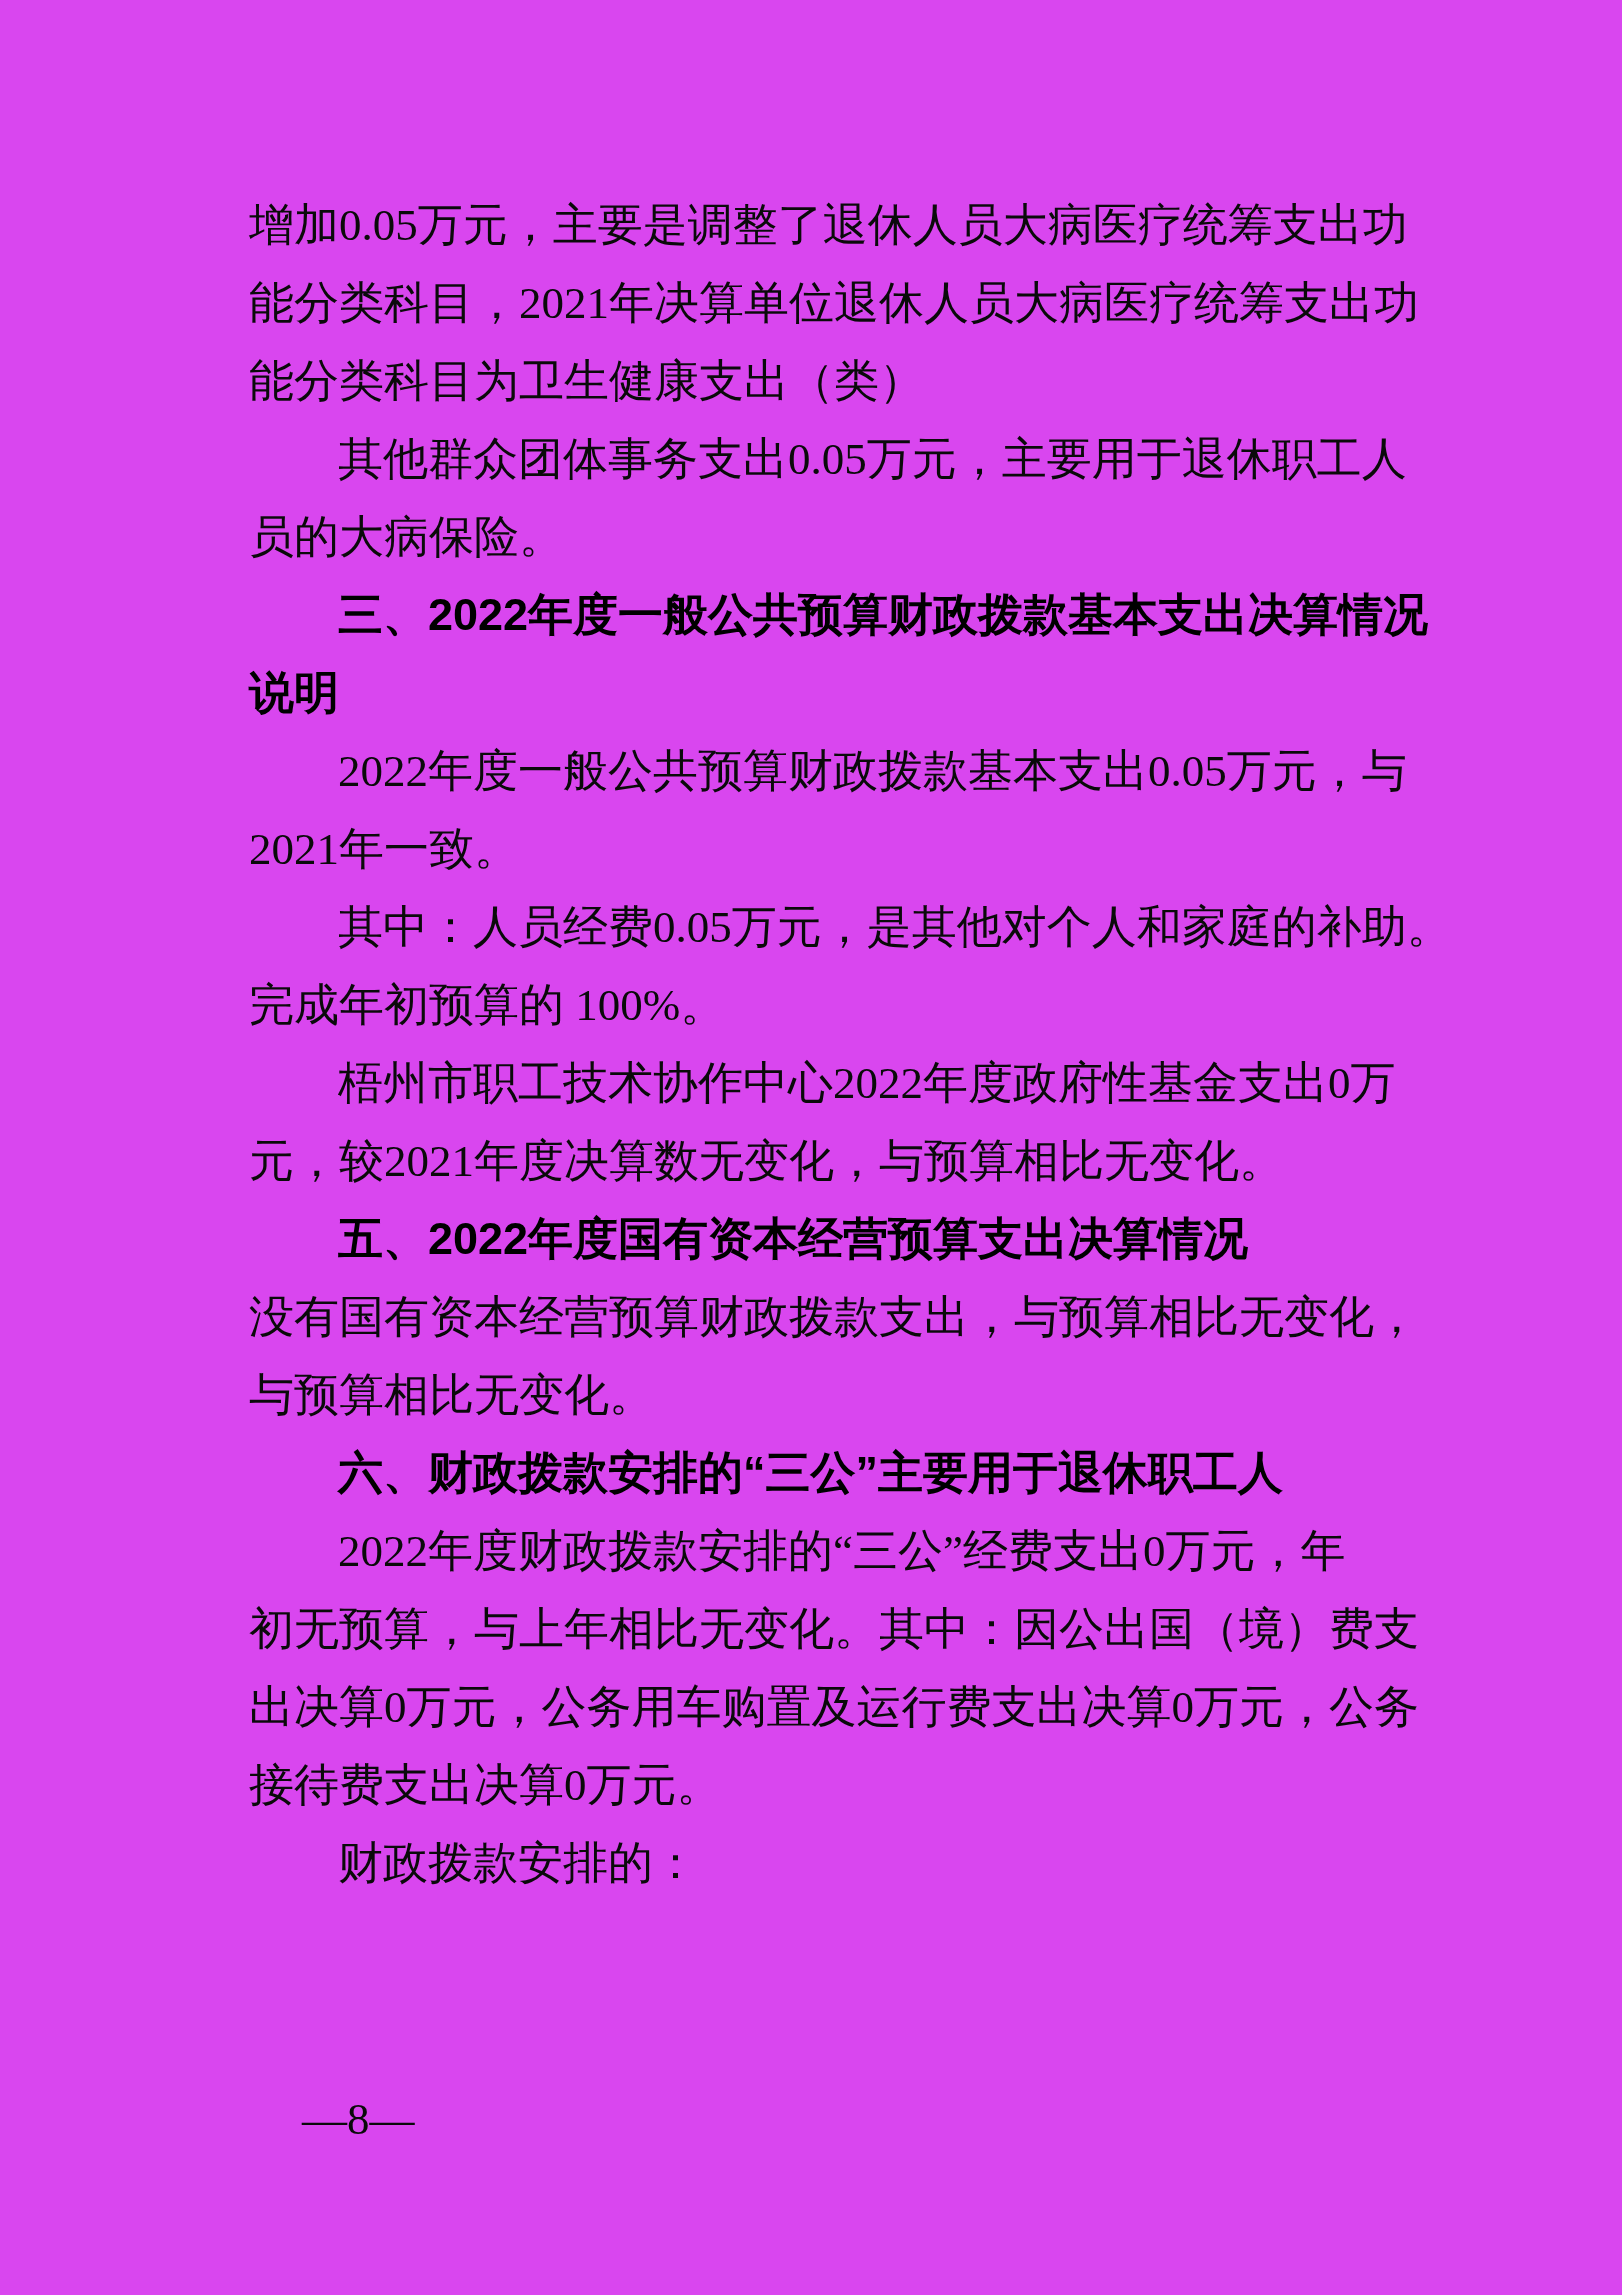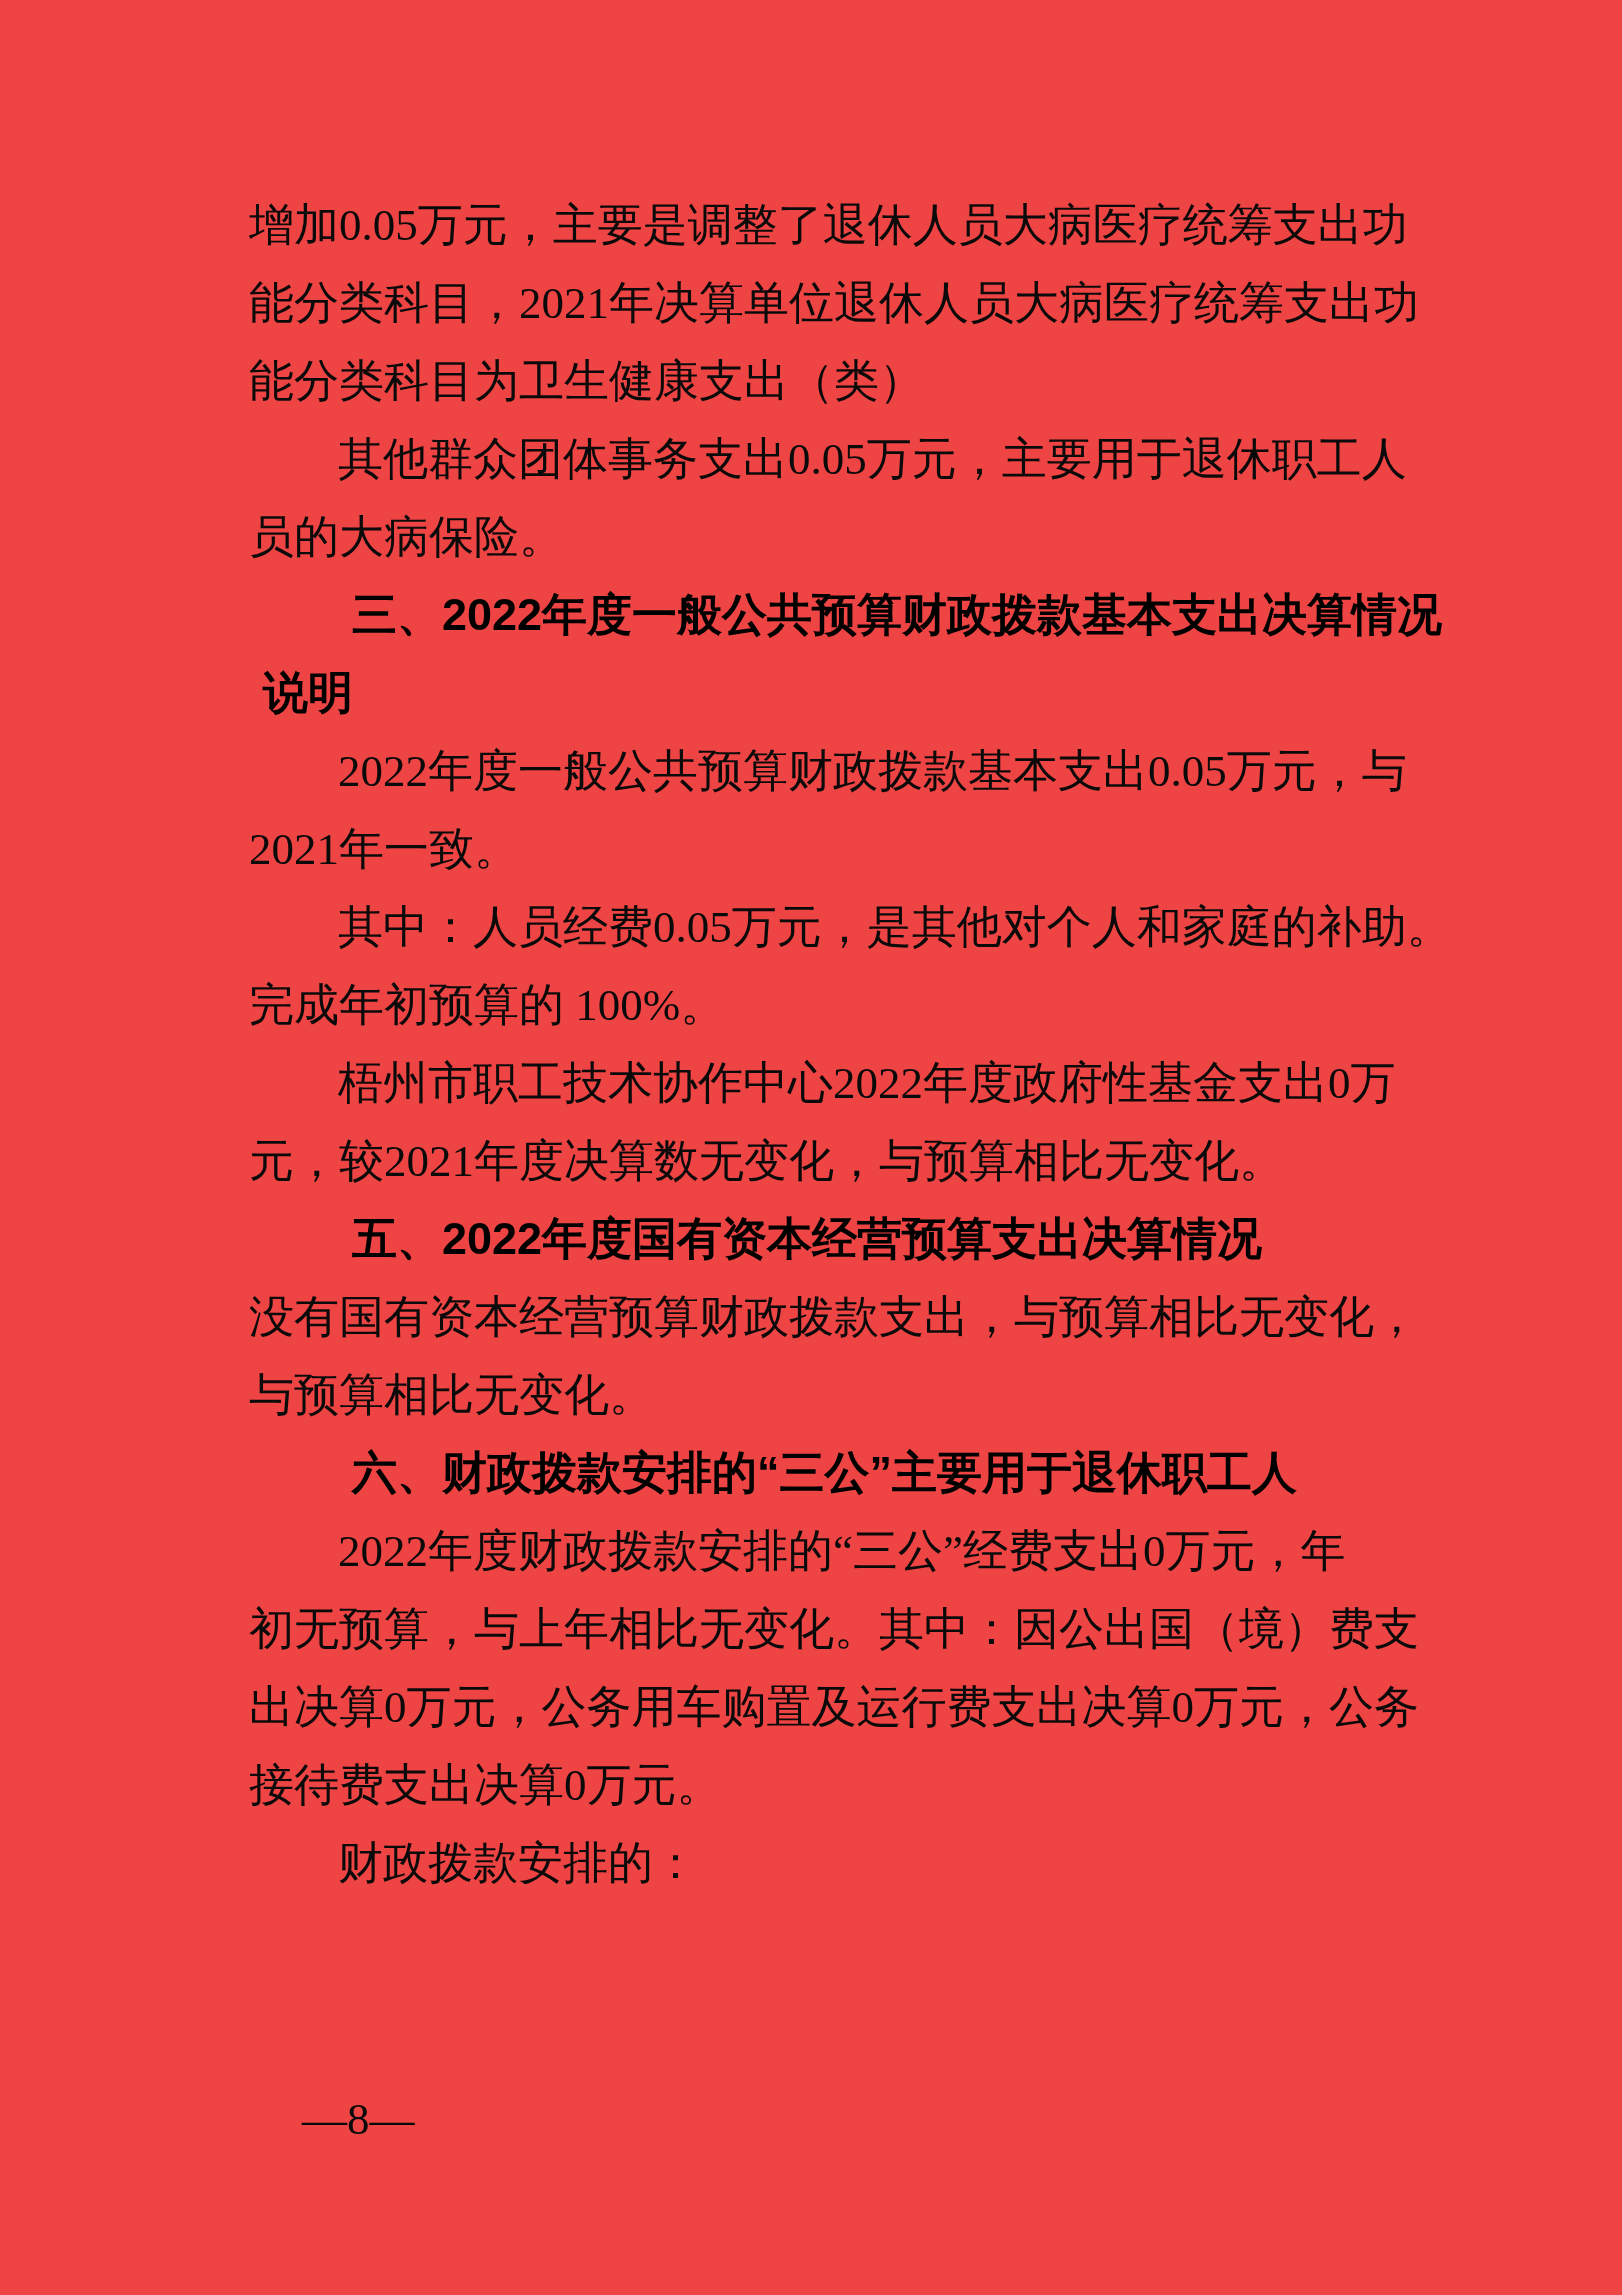--- a/index.html
+++ b/index.html
@@ -4,21 +4,21 @@
 <style>
   html, body {
     margin: 0;
     padding: 0;
     background: #ffffff;
   }
   .page {
     position: relative;
     width: 1623px;
     height: 2295px;
-    background: #ef4444;
+    background: #d946ef;
     overflow: hidden;
   }
   .content {
     position: absolute;
     left: 249px;
     top: 186px;
     width: 1166px;
   }
   .line {
     height: 78px;
@@ -29,21 +29,20 @@
     white-space: nowrap;
     letter-spacing: 0px;
   }
   .indent {
     padding-left: 89px;
   }
   .heading {
     font-family: "Liberation Sans", "DejaVu Sans", sans-serif;
     font-weight: 700;
     color: #000000;
-    margin-left: 14px;
   }
   .page-number {
     position: absolute;
     left: 302px;
     top: 2080px;
     height: 78px;
     line-height: 78px;
     font-size: 45px;
     color: #0a0a0a;
     font-family: "Liberation Serif", "DejaVu Serif", serif;

